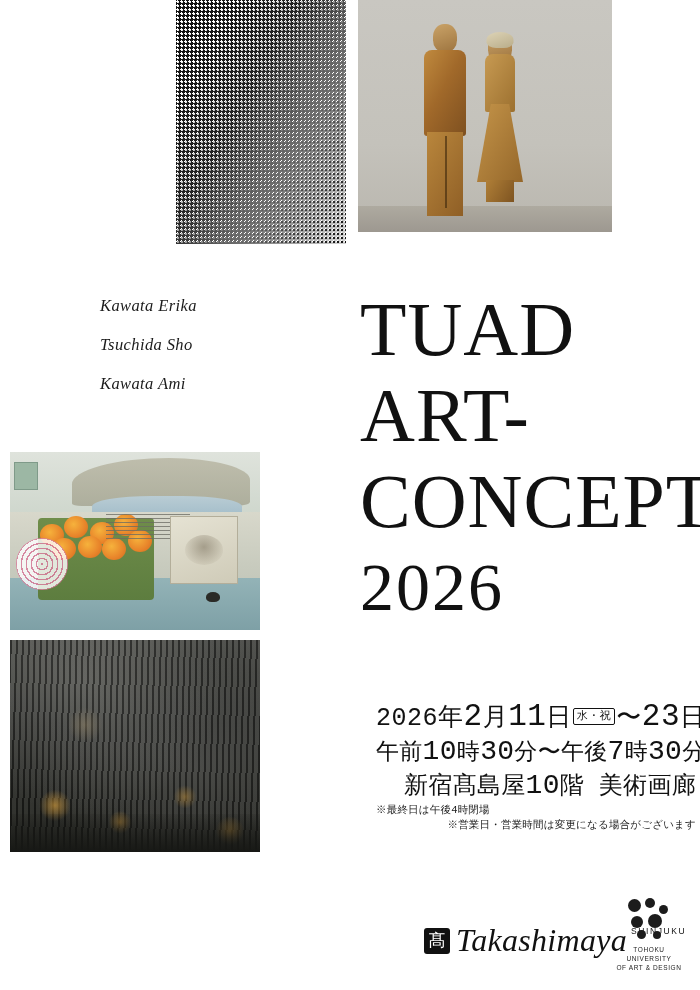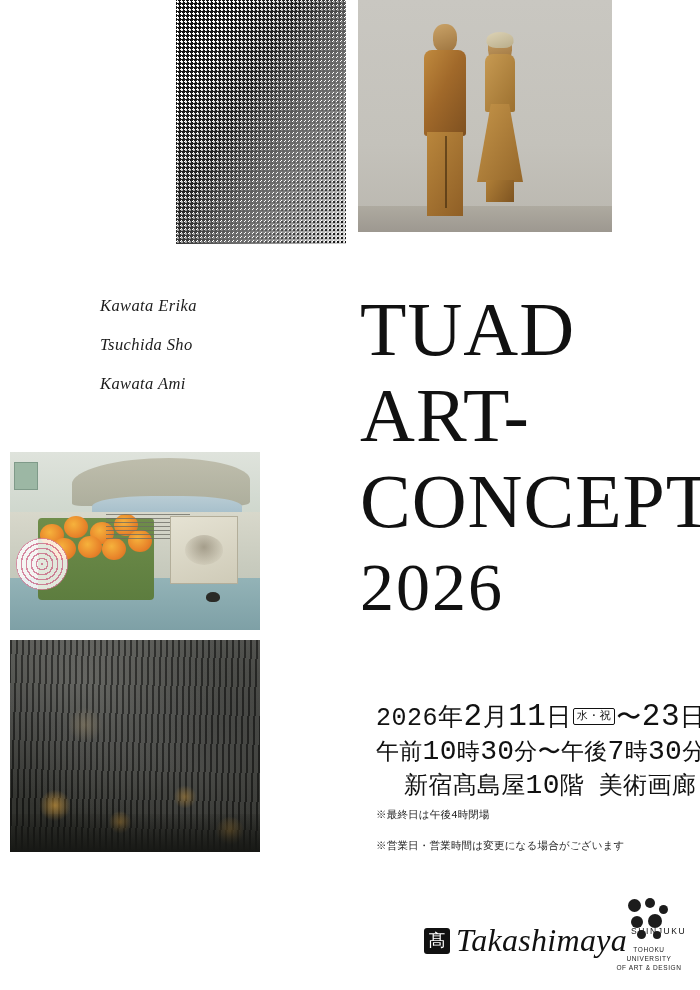--- a/index.html
+++ b/index.html
@@ -296,21 +296,20 @@
     letter-spacing: 0.3px;
     white-space: nowrap;
     text-align: right;
   }
   .venue-line .big { font-size: 28px; }
   .note {
     font-size: 10.5px;
     line-height: 15px;
     letter-spacing: 0.2px;
     color: #1c1c1c;
-    margin-top: 5px;
   }
 
   
   .takashimaya {
     position: absolute;
     left: 424px;
     top: 926px;
     display: flex;
     align-items: flex-end;
   }
@@ -450,21 +449,21 @@
 
   <div class="time-line">
     <span>午前</span><span class="big">10</span><span>時</span><span class="big">30</span><span>分</span><span>〜</span><span>午後</span><span class="big">7</span><span>時</span><span class="big">30</span><span>分</span>
   </div>
 
   <div class="venue-line">
     <span>新宿髙島屋</span><span class="big">10</span><span>階</span>&nbsp;<span>美術画廊</span>
   </div>
 
   <div class="note">※最終日は午後4時閉場</div>
-  <div class="note" style="margin-top:16px;">※営業日・営業時間は変更になる場合がございます</div>
+  <div class="note" style="margin-top:0;text-align:right;">※営業日・営業時間は変更になる場合がございます</div>
 </div>
 
 <div class="takashimaya">
   <div class="tk-mark">髙</div>
   <div class="tk-name">Takashimaya</div>
   <div class="tk-sub">SHINJUKU</div>
 </div>
 
 <div class="tuad-logo">
   <div class="tuad-mark">

